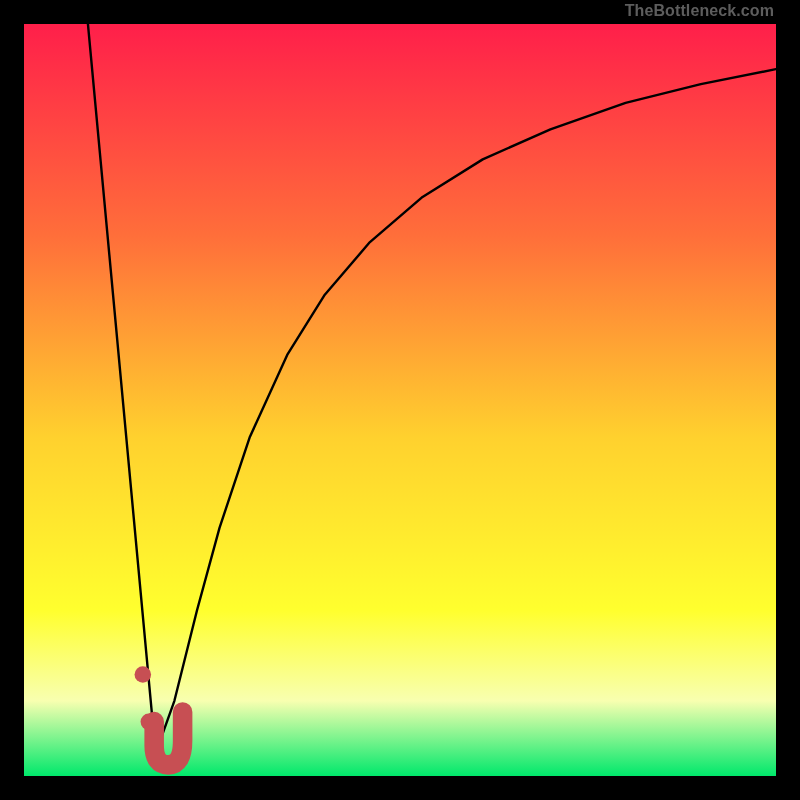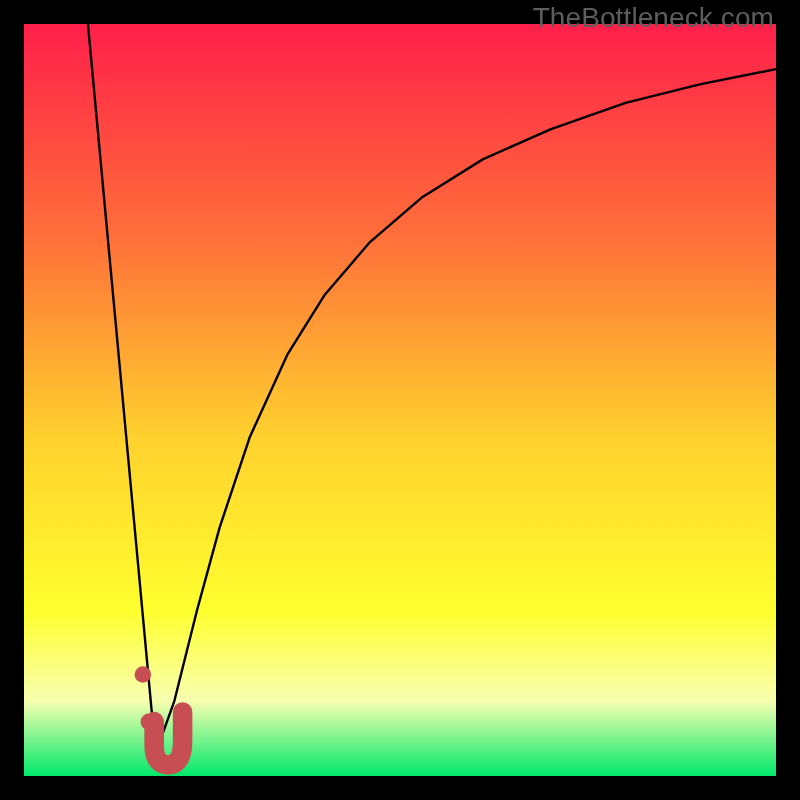--- a/index.html
+++ b/index.html
@@ -24,22 +24,22 @@
     left: 0;
     top: 0;
     width: 752px;
     height: 752px;
   }
   .watermark {
     position: absolute;
     top: 2px;
     right: 26px;
     color: #5d5d5d;
-    font-size: 28px;
-    font-weight: 400;
+    font-size: 16px;
+    font-weight: 700;
     letter-spacing: 0.1px;
   }
 </style>
 </head>
 <body>
 
 <div class="frame">
   <svg class="plot-area" viewBox="0 0 752 752" preserveAspectRatio="none">
     <defs>
       <linearGradient id="bg-grad" x1="0" y1="0" x2="0" y2="1">

